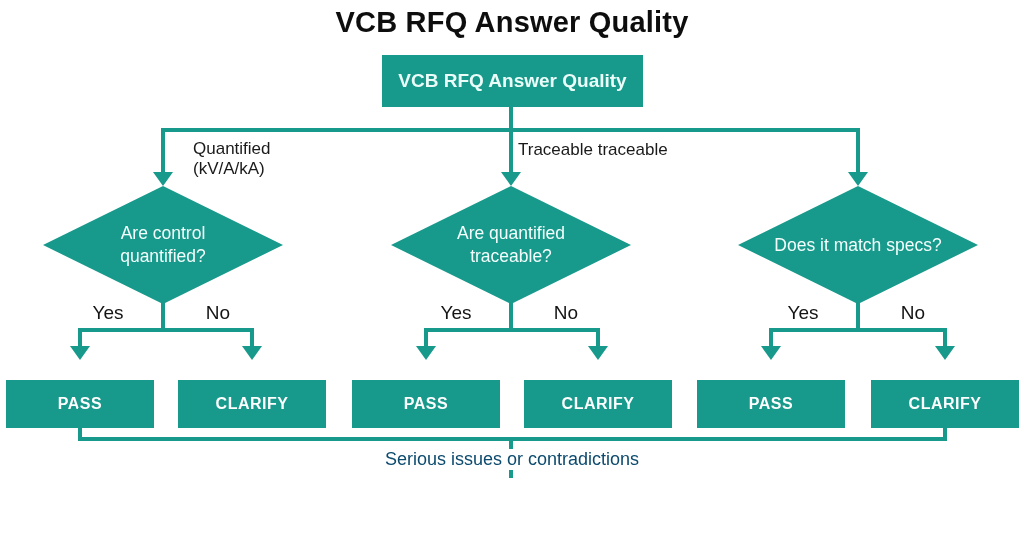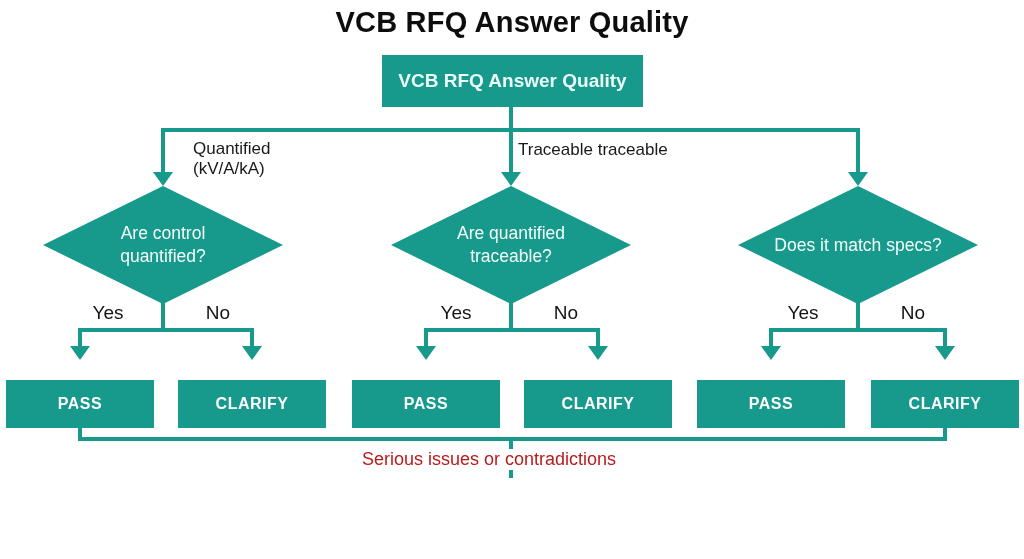--- a/index.html
+++ b/index.html
@@ -26,22 +26,22 @@
   .diamond{
     position:absolute;width:240px;height:118px;background:#17998b;
     clip-path:polygon(50% 0,100% 50%,50% 100%,0 50%);
     display:flex;align-items:center;justify-content:center;text-align:center;
     color:#f4fefc;font-size:17.5px;line-height:1.3;padding:0 34px;box-sizing:border-box;
   }
   .action-box{width:148px;height:48px;top:360px;font-size:16px;font-weight:700;letter-spacing:0.5px;color:#fdfefe;margin-top:20px;}
   .branch-label{position:absolute;font-size:17px;line-height:1.16;color:#1a1a1a;}
   .yn-label{position:absolute;width:60px;text-align:center;font-size:19px;color:#141414;top:302px;}
   .footer-label{
-    position:absolute;left:362px;top:449px;width:300px;text-align:left;
-    font-size:18px;color:#b91c1c;background:#ffffff;z-index:5;
+    position:absolute;left:362px;top:449px;width:300px;text-align:center;
+    font-size:18px;color:#0c4a6e;background:#ffffff;z-index:5;
   }
   .redflag{
     position:absolute;left:440px;top:498px;width:146px;height:50px;
     background:#c8121a;border:3px solid #a30e13;box-sizing:border-box;
     display:flex;align-items:center;justify-content:center;
     color:#ffffff;font-size:20px;font-weight:700;letter-spacing:0.5px;
   }
 </style>
 </head>
 <body>

